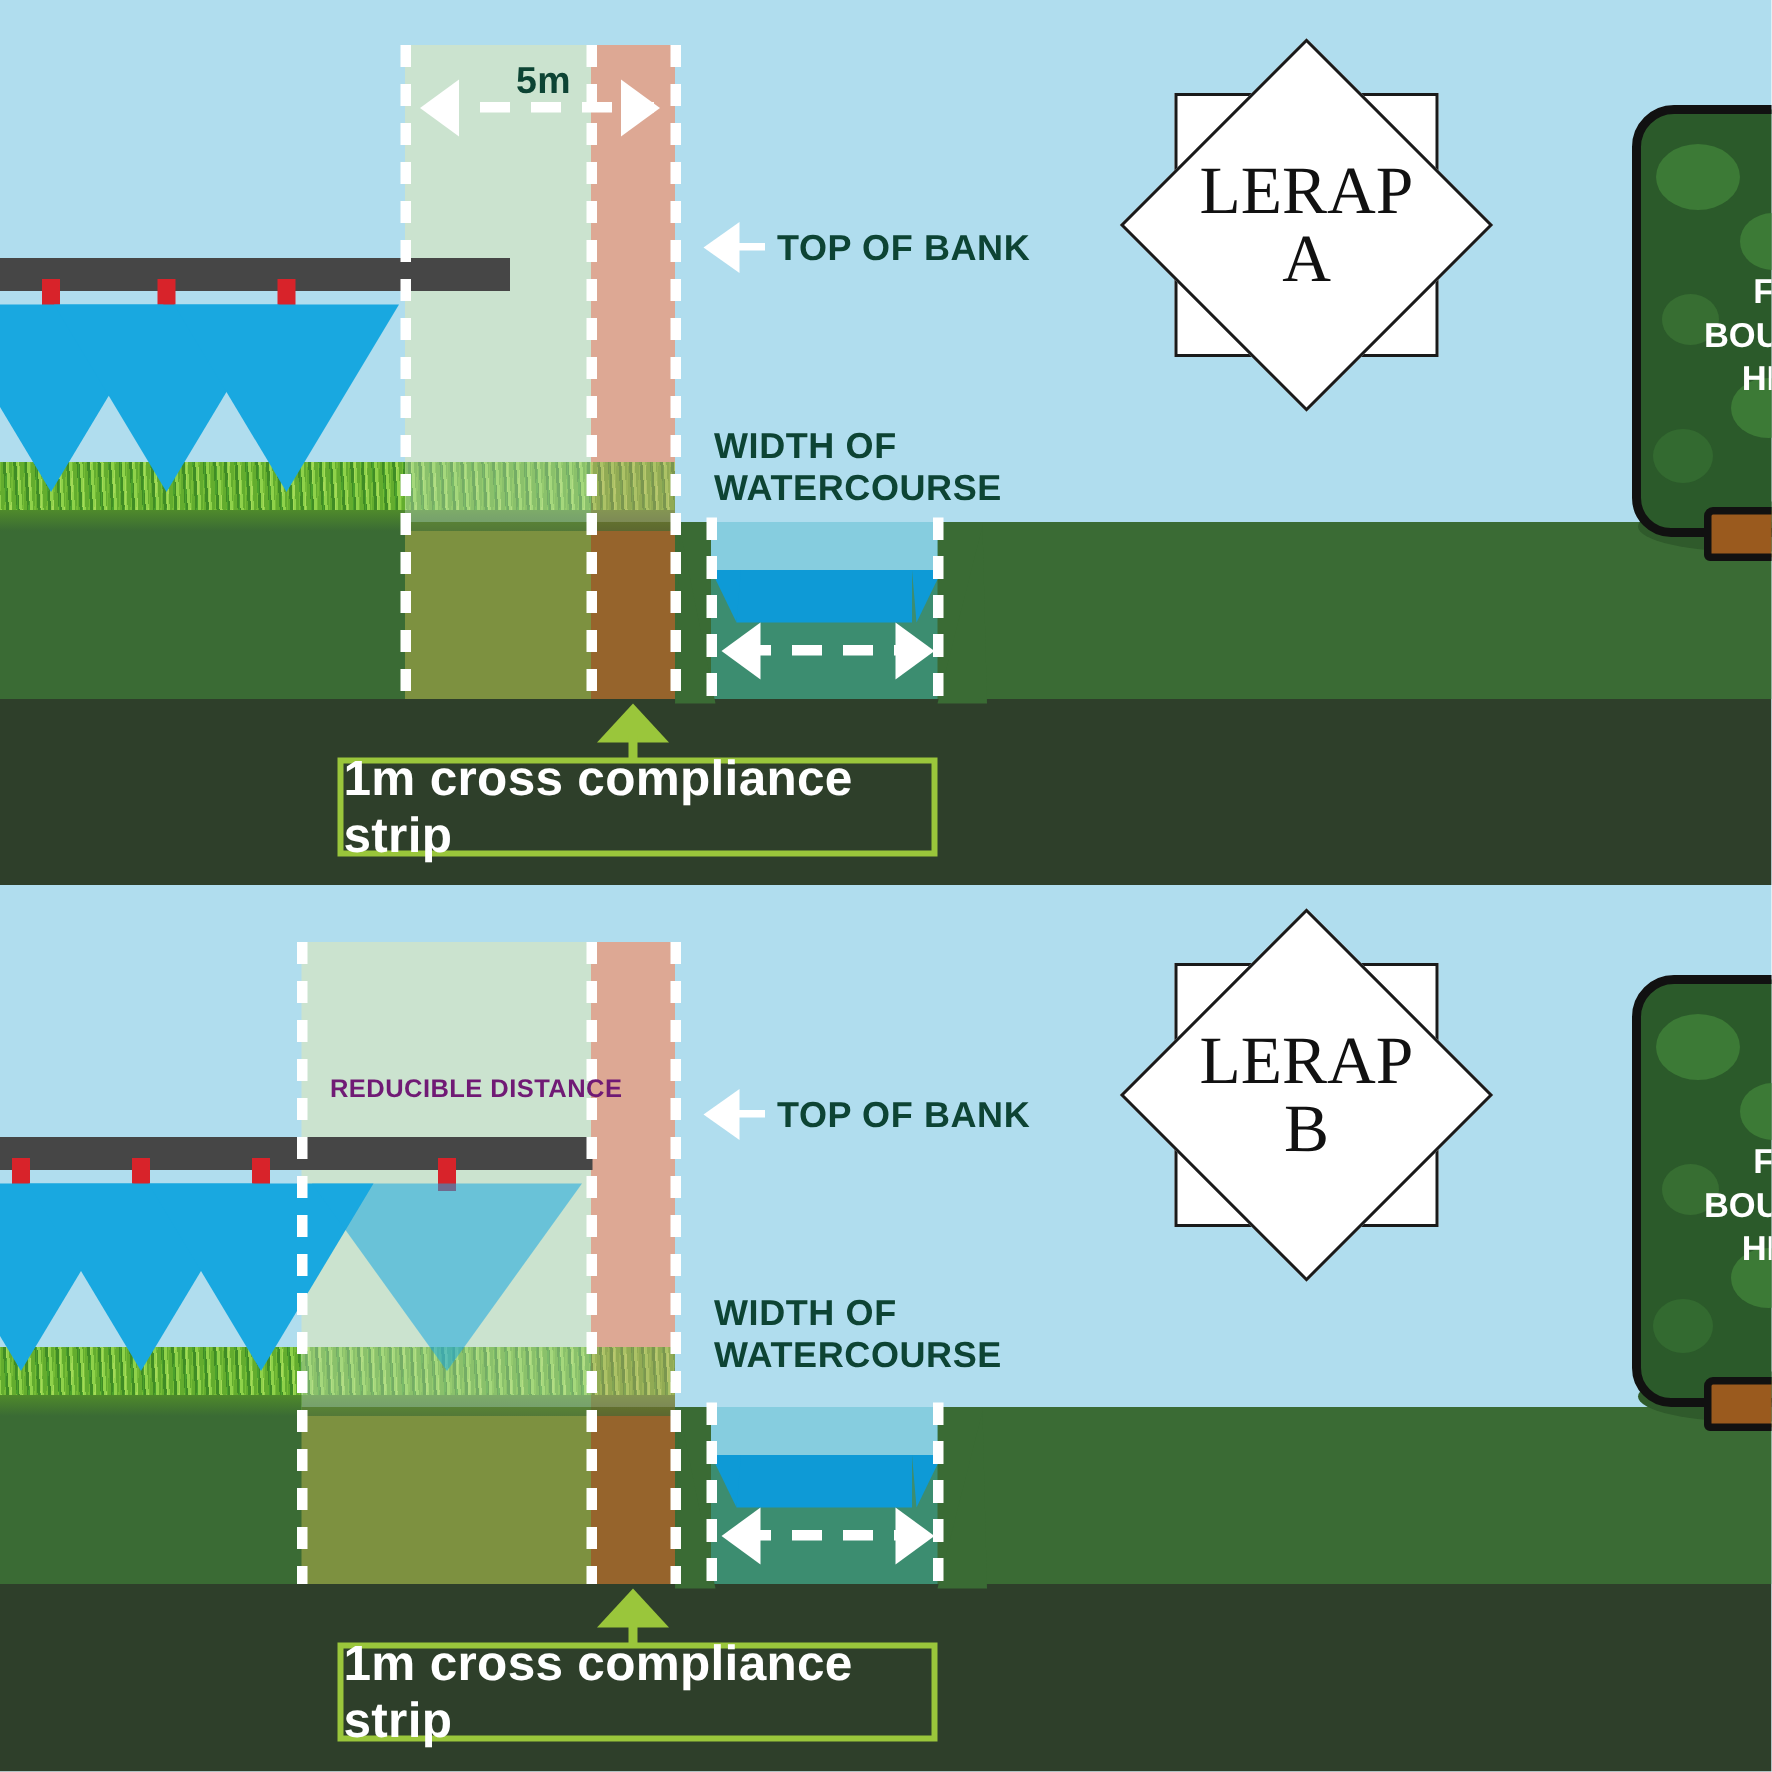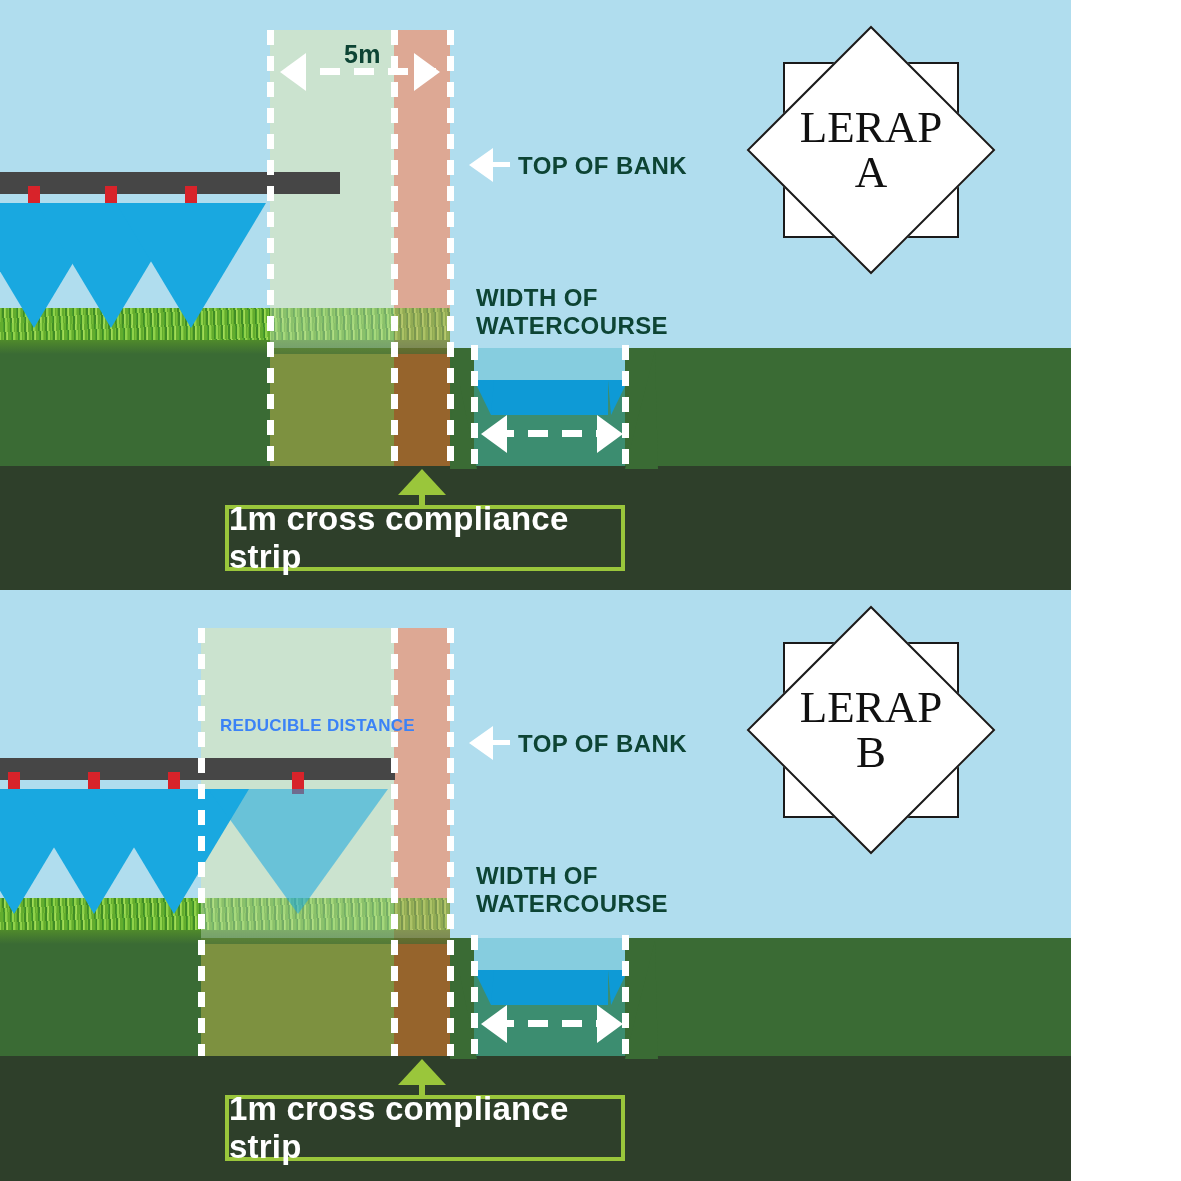--- a/index.html
+++ b/index.html
@@ -1,19 +1,19 @@
 <!DOCTYPE html>
 <html><head>
 <meta charset="utf-8">
 <style>
   html,body{margin:0;padding:0;background:#fff;}
   body{width:1181px;height:1181px;overflow:hidden;font-family:"Liberation Sans",sans-serif;}
   .stage{position:relative;width:1181px;height:1181px;}
 
-  .panel{position:absolute;left:0;width:1071px;overflow:hidden;}
+  .panel{position:absolute;left:0;width:1181px;overflow:hidden;}
   #panel-a{top:0;height:590px;}
   #panel-b{top:590px;height:591px;}
 
   .sky{position:absolute;left:0;top:0;width:1181px;height:100%;background:#b0ddee;}
 
   
   .soil-dark{position:absolute;left:0;width:1181px;background:#2e3f2a;}
   .field-near{position:absolute;left:0;background:#3a6b34;}
   .grass-band{position:absolute;left:0;height:46px;
      background:
@@ -48,21 +48,21 @@
 
   
   .hdash{position:absolute;height:7px;
      background:repeating-linear-gradient(90deg,#ffffff 0 20px, rgba(0,0,0,0) 20px 34px);}
   .arrow-l,.arrow-r{position:absolute;width:0;height:0;border-style:solid;border-color:transparent;}
   .arrow-l{border-right:26px solid #fff;border-top:19px solid transparent;border-bottom:19px solid transparent;}
   .arrow-r{border-left:26px solid #fff;border-top:19px solid transparent;border-bottom:19px solid transparent;}
 
   .label-5m{position:absolute;color:#0d4434;font-weight:bold;font-size:25px;letter-spacing:.3px;}
   .label-dark{position:absolute;color:#0d4434;font-weight:bold;font-size:24px;line-height:28px;letter-spacing:.4px;}
-  .label-reducible{position:absolute;color:#3b82f6;font-weight:bold;font-size:17px;letter-spacing:.3px;}
+  .label-reducible{position:absolute;color:#701a75;font-weight:bold;font-size:17px;letter-spacing:.3px;}
 
   .tob-line{position:absolute;height:5px;background:#fff;}
   .tob-arrow{position:absolute;width:0;height:0;border-style:solid;border-color:transparent;
      border-right:24px solid #fff;border-top:17px solid transparent;border-bottom:17px solid transparent;}
 
   
   .badge{position:absolute;width:176px;height:176px;}
   .badge .sq{position:absolute;left:0;top:0;width:176px;height:176px;
      background:#fff;border:2.5px solid #1a1a1a;box-sizing:border-box;}
   .badge .sq2{transform:rotate(45deg);}

